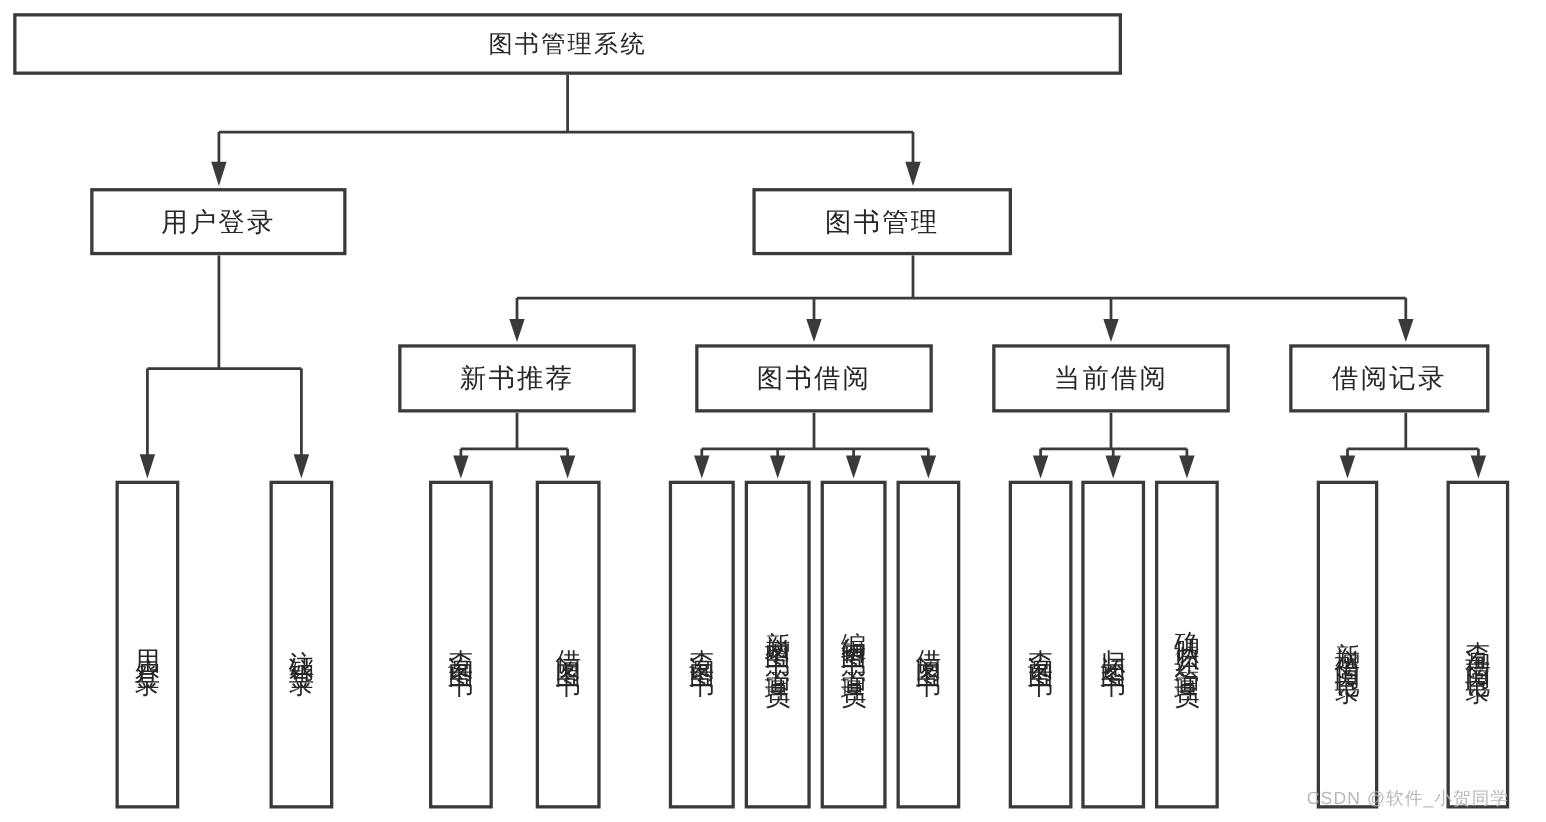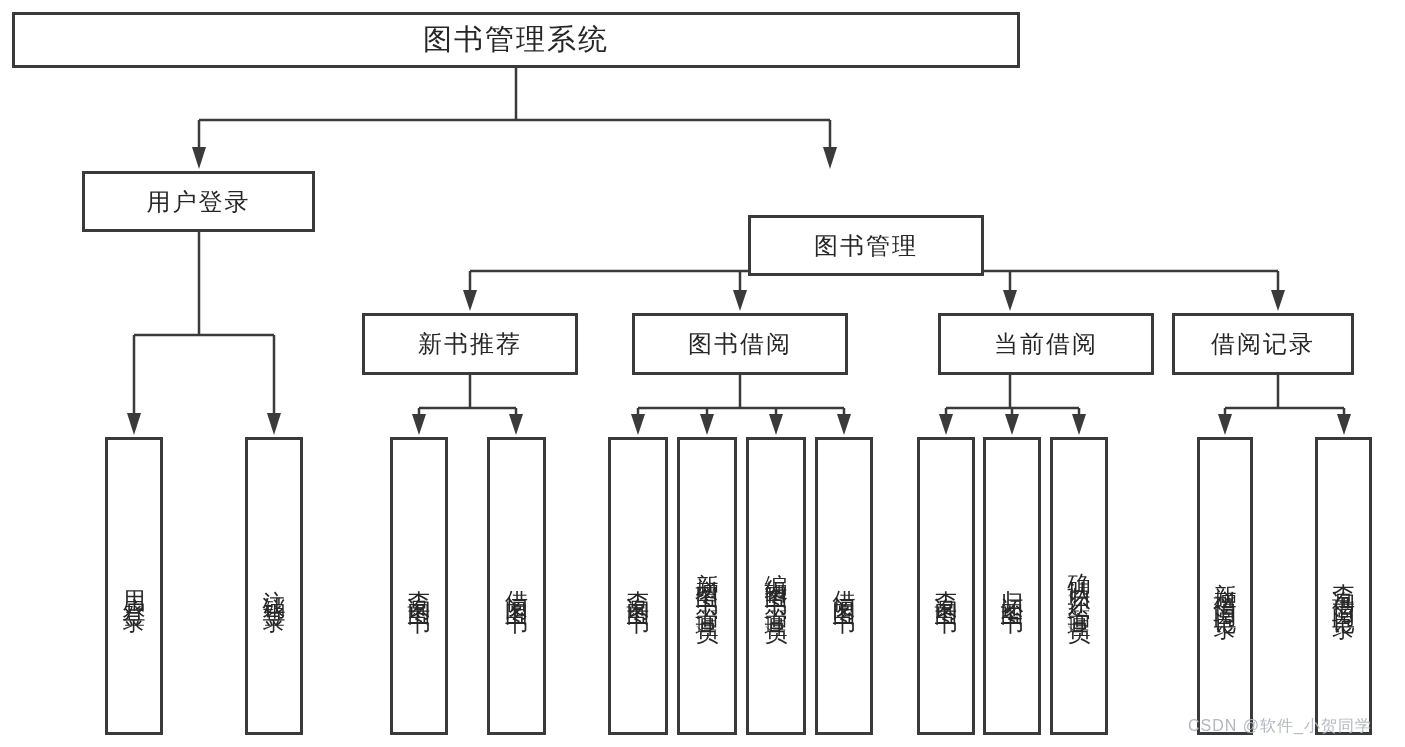--- a/index.html
+++ b/index.html
@@ -31,21 +31,21 @@
     align-items: center;
     justify-content: center;
     color: #262626;
     z-index: 2;
   }
   .h-label {
     font-size: 24px;
     letter-spacing: 2px;
     white-space: nowrap;
   }
-  .root-box .h-label { font-size: 29px; }
+  .root-box .h-label { font-size: 22px; }
   .v-label {
     writing-mode: vertical-rl;
     text-orientation: mixed;
     font-size: 23px;
     line-height: 1;
     letter-spacing: 7px;
     white-space: nowrap;
   }
   .watermark {
     position: absolute;
@@ -115,31 +115,31 @@
     </g>
   </svg>
 
   <div class="box root-box" style="left:12px; top:12px; width:1008px; height:56px;">
     <span class="h-label">图书管理系统</span>
   </div>
 
   <div class="box" style="left:82px; top:171px; width:233px; height:61px;">
     <span class="h-label">用户登录</span>
   </div>
-  <div class="box" style="left:748px; top:171px; width:236px; height:61px;margin-top:44px;">
+  <div class="box" style="left:684px; top:171px; width:236px; height:61px;">
     <span class="h-label">图书管理</span>
   </div>
 
   <div class="box" style="left:362px; top:313px; width:216px; height:62px;">
     <span class="h-label">新书推荐</span>
   </div>
   <div class="box" style="left:632px; top:313px; width:216px; height:62px;">
     <span class="h-label">图书借阅</span>
   </div>
-  <div class="box" style="left:902px; top:313px; width:216px; height:62px;margin-left:36px;">
+  <div class="box" style="left:902px; top:313px; width:216px; height:62px;">
     <span class="h-label">当前借阅</span>
   </div>
   <div class="box" style="left:1172px; top:313px; width:182px; height:62px;">
     <span class="h-label">借阅记录</span>
   </div>
 
   <div class="box" style="left:105px; top:437px; width:58px; height:298px;">
     <span class="v-label">用户登录</span>
   </div>
   <div class="box" style="left:245px; top:437px; width:58px; height:298px;">

